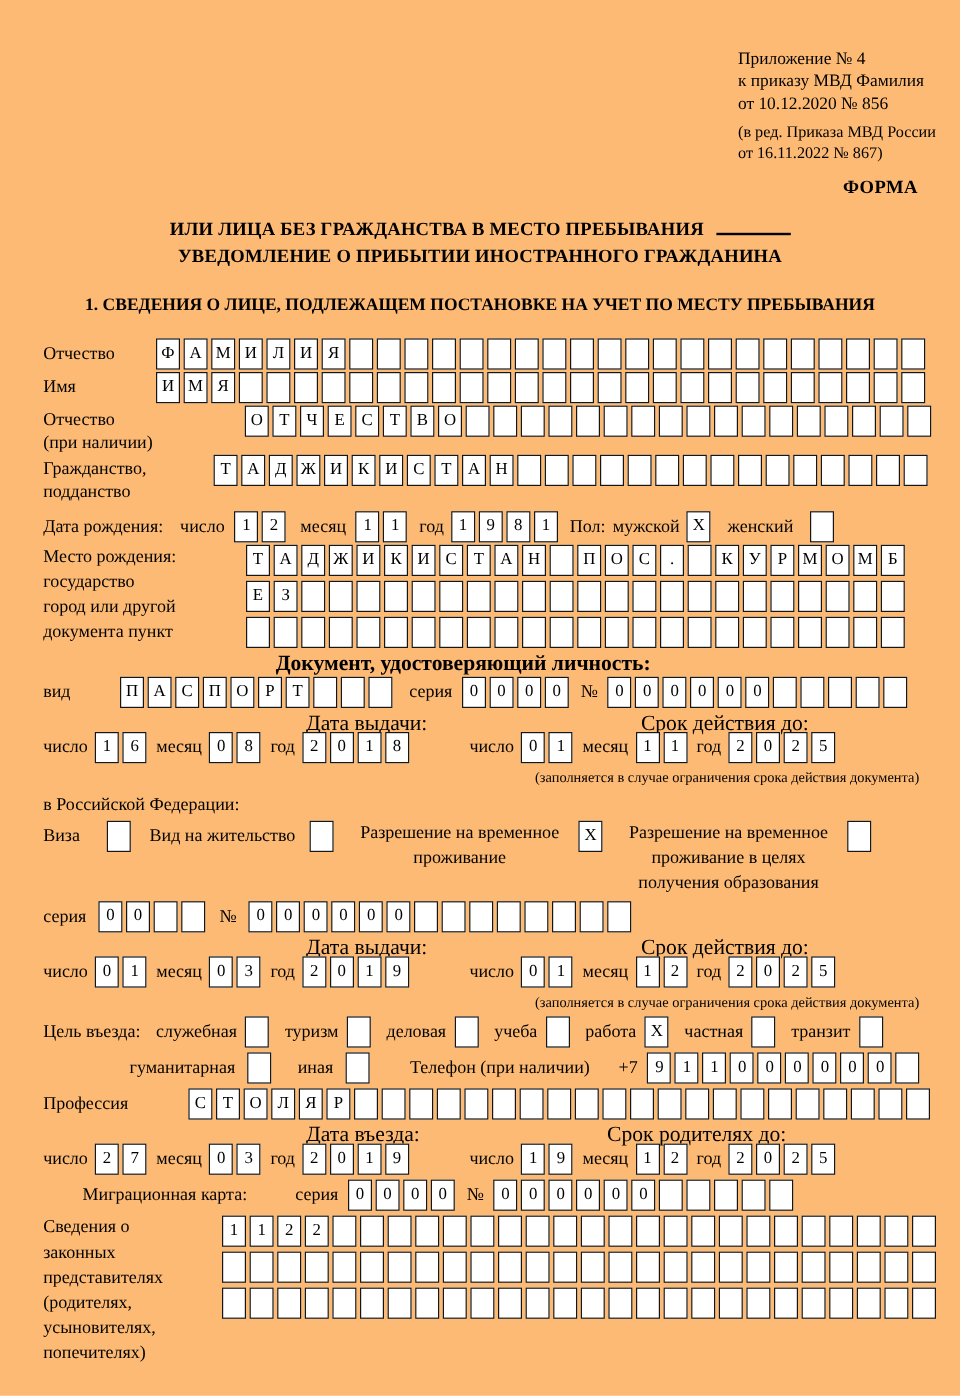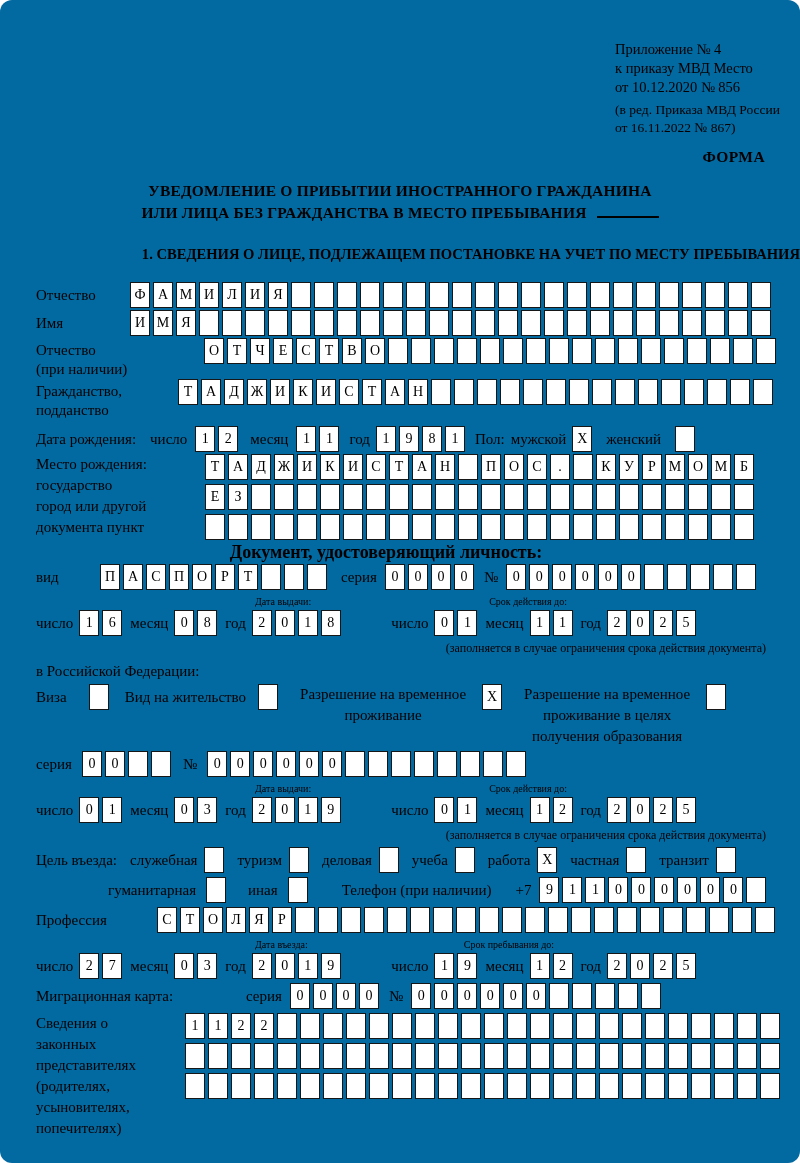--- a/index.html
+++ b/index.html
@@ -1,42 +1,42 @@
 <!DOCTYPE html>
 <html><head>
 <meta charset="utf-8">
 <style>
   html,body{margin:0;padding:0;}
   body{width:800px;height:1163px;background:#fff;color:#000;
        font-family:"Liberation Serif","DejaVu Serif",serif;font-size:15px;}
-  .page{position:relative;width:800px;height:1163px;overflow:hidden;background:#0369a1;border-radius:12px;}
+  .page{position:relative;width:800px;height:1163px;overflow:hidden;background:#fdba74;}
 
   .appendix{position:absolute;left:615px;top:40px;font-size:14.5px;line-height:19px;}
   .appendix .note-line{font-size:13.5px;line-height:18px;}
   .appendix .gap{height:4px;}
   .form-label{position:absolute;right:35px;top:148px;font-weight:bold;font-size:15.5px;letter-spacing:.4px;}
 
   .title{position:absolute;left:0;right:0;top:180px;text-align:center;font-weight:bold;
          font-size:15.5px;line-height:22px;letter-spacing:.2px;}
   .title-underline{display:inline-block;width:62px;height:14px;border-bottom:2px solid #000;margin-left:10px;}
-  .section-heading{position:absolute;left:0;right:0;top:246px;text-align:right;font-weight:bold;font-size:14.6px;}
+  .section-heading{position:absolute;left:0;right:0;top:246px;text-align:center;font-weight:bold;font-size:14.6px;}
 
   .form-body{position:absolute;left:36px;top:282px;width:736px;}
 
   .frow{display:flex;align-items:flex-start;margin-bottom:2px;}
   .lbl{flex:none;line-height:26px;}
   .lbl2{flex:none;line-height:19px;padding-top:3px;}
   .boxes{display:inline-flex;gap:3px;flex:none;}
   .cell{box-sizing:border-box;flex:none;width:20px;height:26px;border:1.5px solid #161616;
         display:inline-flex;align-items:center;justify-content:center;font-size:14px;background:#fff;}
   .cb{margin-top:0;}
   .w94{width:94px;} .w142{width:142px;} .w168{width:168px;}
 
   .heading-center{text-align:center;font-weight:bold;font-size:18px;line-height:20px;margin-bottom:2px;width:700px;}
-  .labels-row{display:flex;font-size:10px;line-height:16px;margin-bottom:0;}
+  .labels-row{display:flex;font-size:18px;line-height:16px;margin-bottom:0;}
   .note-right{font-size:12px;line-height:20px;text-align:right;width:730px;margin-bottom:2px;}
   .intro{line-height:22px;}
   .dategrp{display:flex;align-items:center;}
   .dategrp .dw{margin-right:6px;}
   .dategrp .boxes{margin-right:8px;}
   .daterow{display:flex;width:668px;justify-content:space-between;align-items:center;margin-bottom:2px;}
 
   .opt-wrap{flex:none;text-align:center;font-size:15px;line-height:21px;}
   .pair{display:flex;align-items:center;gap:7px;margin-left:13px;}
   .pair:first-of-type{margin-left:6px;}
@@ -44,32 +44,32 @@
   .lblcol{display:flex;flex-direction:column;}
   .lblcol span{line-height:21px;}
 </style>
 </head>
 <body>
 
 <div class="page">
 
   <div class="appendix">
     <div>Приложение № 4</div>
-    <div>к приказу МВД Место</div>
+    <div>к приказу МВД Фамилия</div>
     <div>от 10.12.2020 № 856</div>
     <div class="gap"></div>
     <div class="note-line">(в ред. Приказа МВД России</div>
     <div class="note-line">от 16.11.2022 № 867)</div>
   </div>
 
   <div class="form-label">ФОРМА</div>
 
   <div class="title">
+    <div><span>ИЛИ ЛИЦА БЕЗ ГРАЖДАНСТВА В МЕСТО ПРЕБЫВАНИЯ</span><span class="title-underline"></span></div>
     <div>УВЕДОМЛЕНИЕ О ПРИБЫТИИ ИНОСТРАННОГО ГРАЖДАНИНА</div>
-    <div><span>ИЛИ ЛИЦА БЕЗ ГРАЖДАНСТВА В МЕСТО ПРЕБЫВАНИЯ</span><span class="title-underline"></span></div>
   </div>
 
   <div class="section-heading">1. СВЕДЕНИЯ О ЛИЦЕ, ПОДЛЕЖАЩЕМ ПОСТАНОВКЕ НА УЧЕТ ПО МЕСТУ ПРЕБЫВАНИЯ</div>
 
   <div class="form-body">
 
     <div class="frow">
       <span class="lbl w94">Отчество</span>
       <span class="boxes">
           <span class="cell">Ф</span>
@@ -572,21 +572,21 @@
           <span class="cell"></span>
           <span class="cell"></span>
           <span class="cell"></span>
           <span class="cell"></span>
           <span class="cell"></span>
         </span>
     </div>
 
     <div class="labels-row">
       <span style="margin-left:219px;">Дата въезда:</span>
-      <span style="margin-left:156px;">Срок пребывания до:</span>
+      <span style="margin-left:156px;">Срок родителях до:</span>
     </div>
     <div class="daterow" style="margin-bottom:4px;">
       <span class="dategrp">
         <span class="dw">число</span>
         <span class="boxes">
             <span class="cell">2</span>
             <span class="cell">7</span>
           </span>
         <span class="dw">месяц</span>
         <span class="boxes">
@@ -615,21 +615,21 @@
         <span class="dw">год</span>
         <span class="boxes">
             <span class="cell">2</span>
             <span class="cell">0</span>
             <span class="cell">2</span>
             <span class="cell">5</span>
           </span>
       </span>
     </div>
 
-    <div class="frow" style="align-items:center;margin-bottom:4px;">
+    <div class="frow" style="align-items:center;margin-bottom:4px;text-align:right;">
       <span style="width:170px;flex:none;">Миграционная карта:</span>
       <span style="margin:0 8px 0 40px;">серия</span>
       <span class="boxes" style="margin-right:10px;">
           <span class="cell">0</span>
           <span class="cell">0</span>
           <span class="cell">0</span>
           <span class="cell">0</span>
         </span>
       <span style="margin-right:8px;">№</span>
       <span class="boxes">

